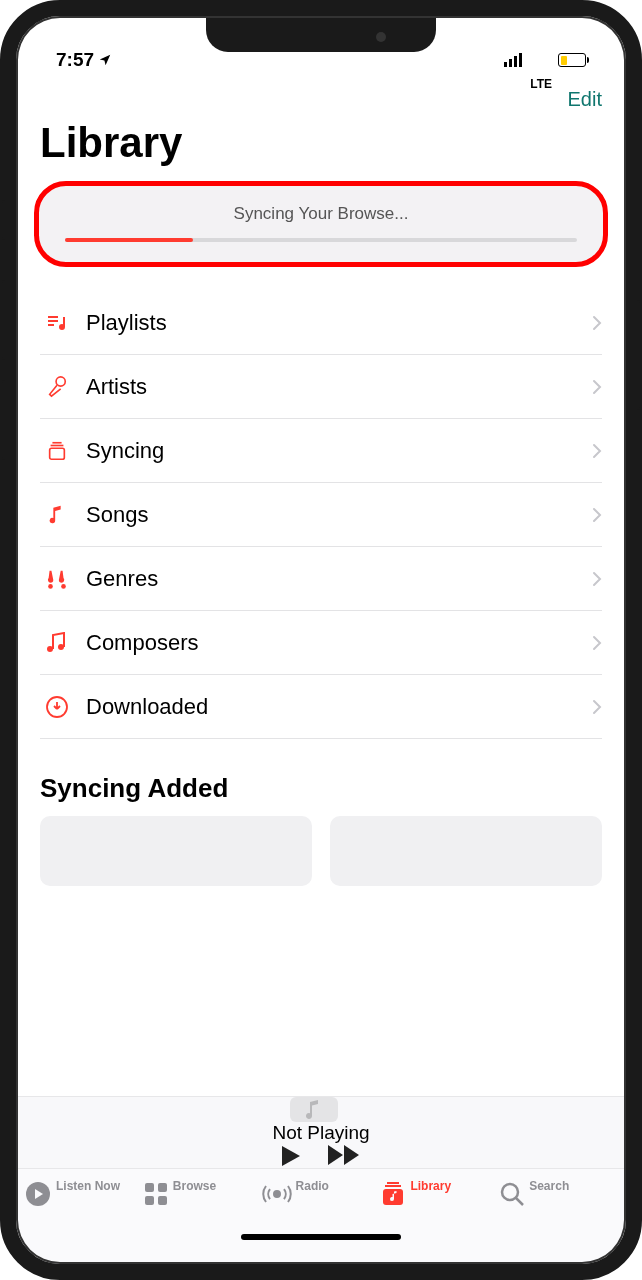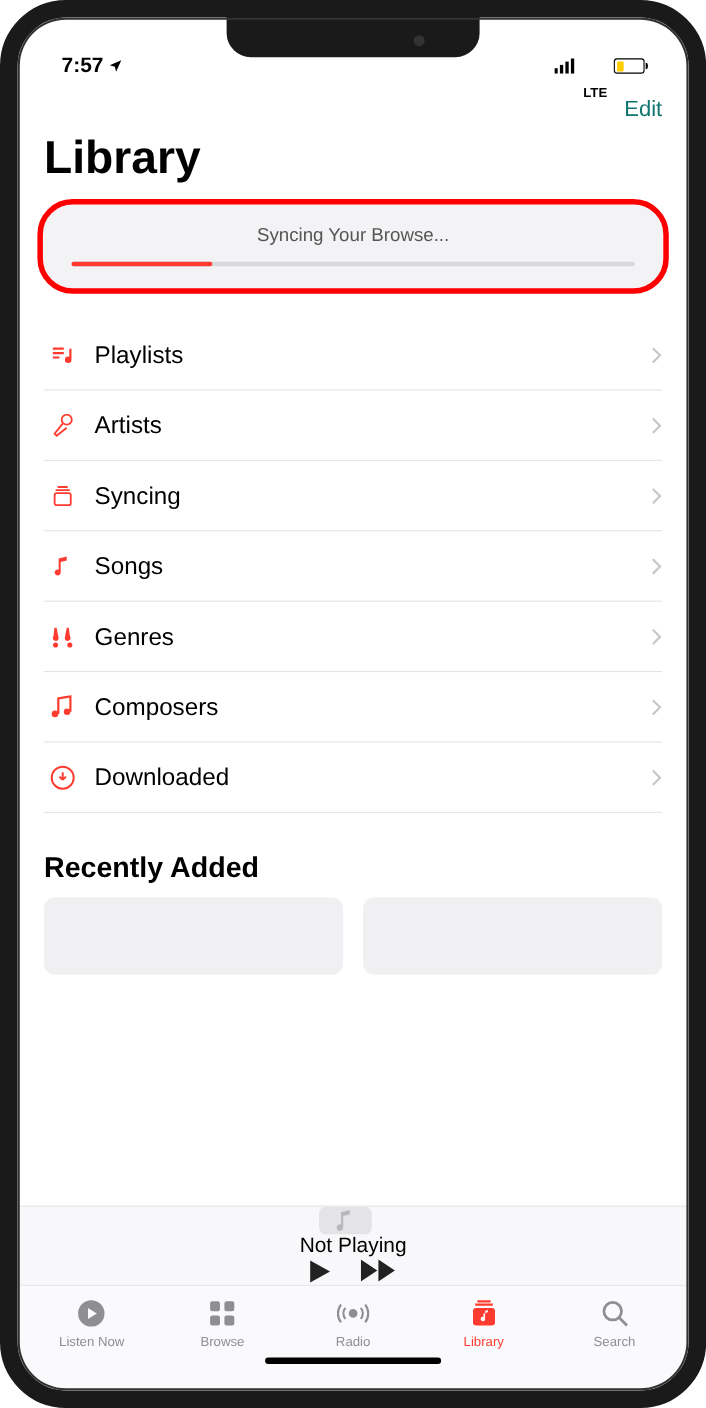--- a/index.html
+++ b/index.html
@@ -124,22 +124,22 @@
     .miniplayer .np-label{ flex:1; font-size:19px;}
     .miniplayer .controls{ display:flex; gap:26px; color:#333; }
     
     .tabbar{
       position:absolute; left:0; right:0; bottom:0; height:96px;
       background:rgba(250,250,252,0.97);
       display:flex; justify-content:space-around;
       padding:10px 8px 28px; border-top:1px solid #e7e7e9;
     }
     .tab{
-      flex:1; display:flex; flex-direction:column; align-items:center; gap:4px;
-      color:#8e8e93; font-size:12px;
+      flex:1; display:flex; align-items:flex-start; gap:4px;
+      color:#8e8e93; font-size:12px;font-weight:bold;
     }
     .tab.active{ color:#ff3b30;}
     .tab .ticon{ height:30px; display:flex; align-items:center;}
     svg{ display:block; }
   </style>
 </head>
 <body>
 
 <div class="screen">
 
@@ -285,21 +285,21 @@
       <span class="label">Downloaded</span>
       <span class="chev">
         <svg width="10" height="16" viewBox="0 0 10 16">
             <path d="M2 2l6 6-6 6" stroke="#c7c7cc" stroke-width="2" fill="none" stroke-linecap="round"></path>
           </svg>
       </span>
     </div>
 
   </div>
 
-  <div class="ra-title">Recently Added</div>
+  <div class="ra-title">Syncing Added</div>
   <div class="ra-row">
     <div class="ra-card"></div>
     <div class="ra-card"></div>
   </div>
 
   <div class="miniplayer">
     <div class="art">
       <svg width="24" height="24" viewBox="0 0 24 24" fill="#b8b8ba">
           <path d="M10 18a3 3 0 1 1-2-2.83V4l8-2v4l-6 1.5V18z"></path>
         </svg>

